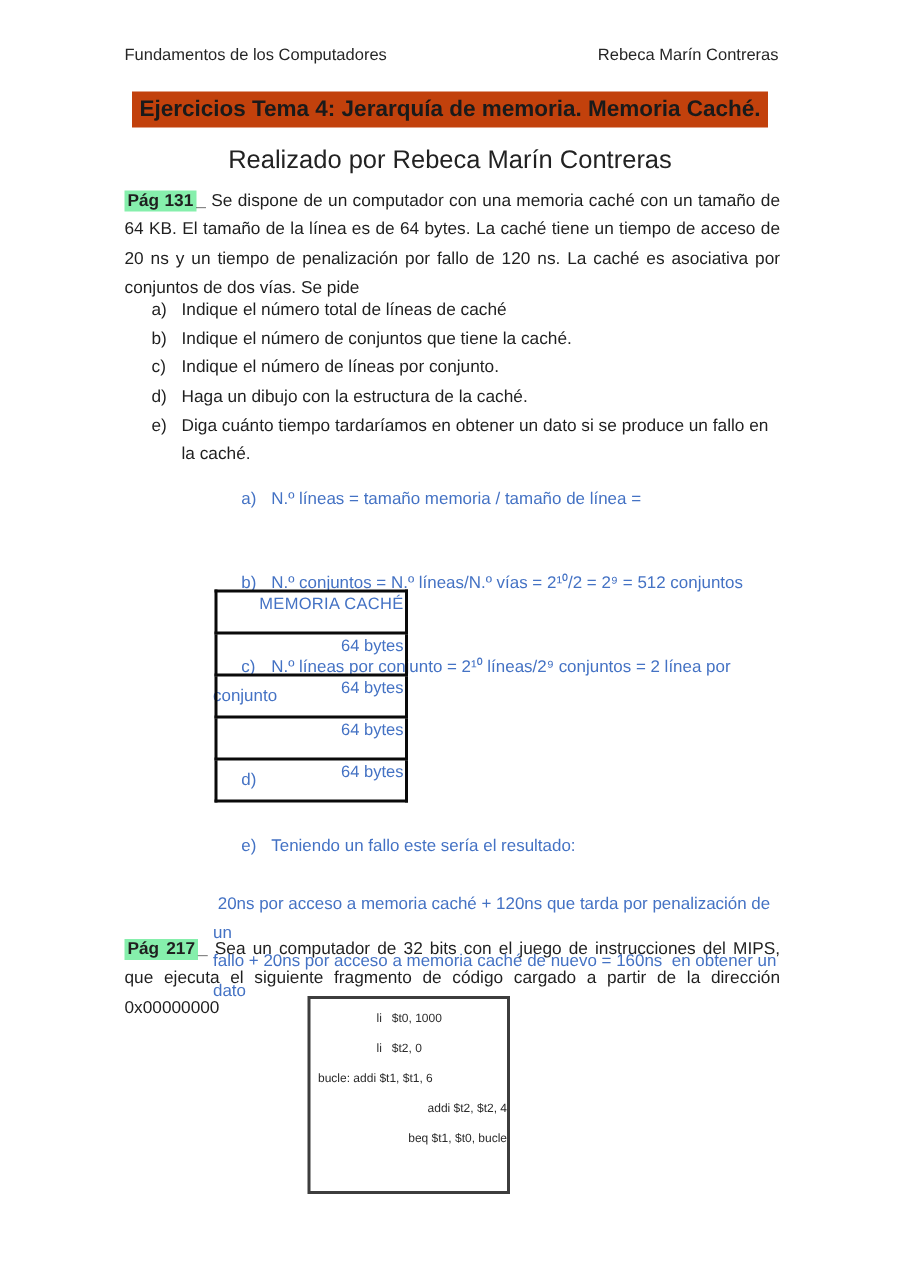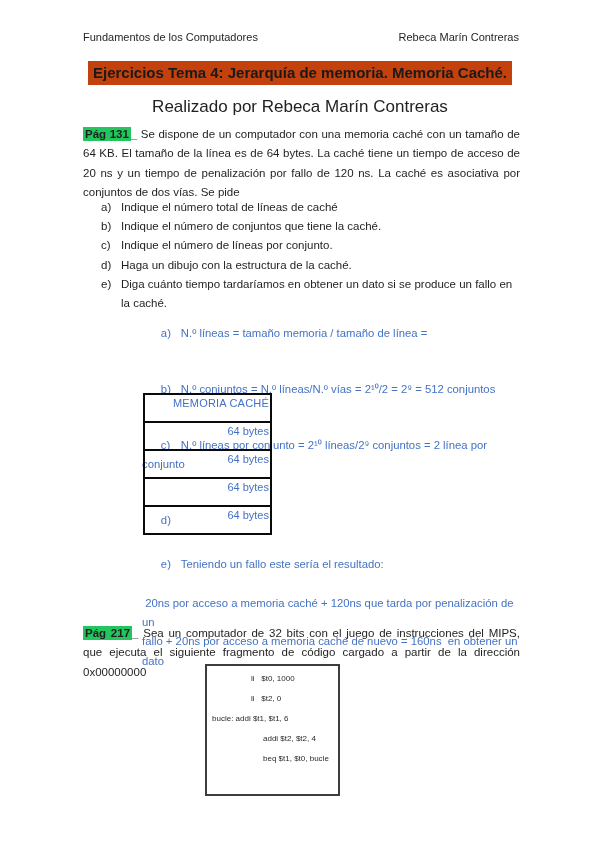--- a/index.html
+++ b/index.html
@@ -27,21 +27,21 @@
     font-size:15px;
     padding:3px 5px 4px 5px;
   }
   #subtitle{top:97px;left:0;width:600px;text-align:center;font-size:17px;color:#222;}
 
   
   .para{font-size:11.5px;line-height:19.3px;text-align:justify;color:#1f1f1f;}
   #p1{top:125px;left:83px;width:437px;}
   #p2{top:624px;left:83px;width:437px;}
   .tag{
-    background:#22c55e;
+    background:#86efac;
     font-weight:bold;
     padding:1px 2px;
   }
   .tag-suffix{font-weight:bold;}
 
   
   #questions{top:198px;left:101px;width:420px;font-size:11.5px;line-height:19.2px;}
   .q-item{padding-left:20px;text-indent:-20px;}
   .q-marker{display:inline-block;width:20px;text-indent:0;}
 
@@ -73,21 +73,21 @@
   #code-box{
     top:664px;left:205px;width:131px;height:122px;
     border:2px solid #3d3d3d;
     font-size:8px;color:#2a2a2a;
     padding-top:6px;
     box-sizing:content-box;
   }
   .code-line{height:20px;line-height:14px;white-space:pre;}
   .ind-li{padding-left:44px;}
   .ind-label{padding-left:5px;}
-  .ind-op{padding-left:56px;}
+  .ind-op{padding-left:56px;text-align:right;}
 </style>
 </head>
 <body>
 
 <div id="page">
 
   <div id="header" class="abs">
     <span>Fundamentos de los Computadores</span>
     <span>Rebeca Marín Contreras</span>
   </div>

